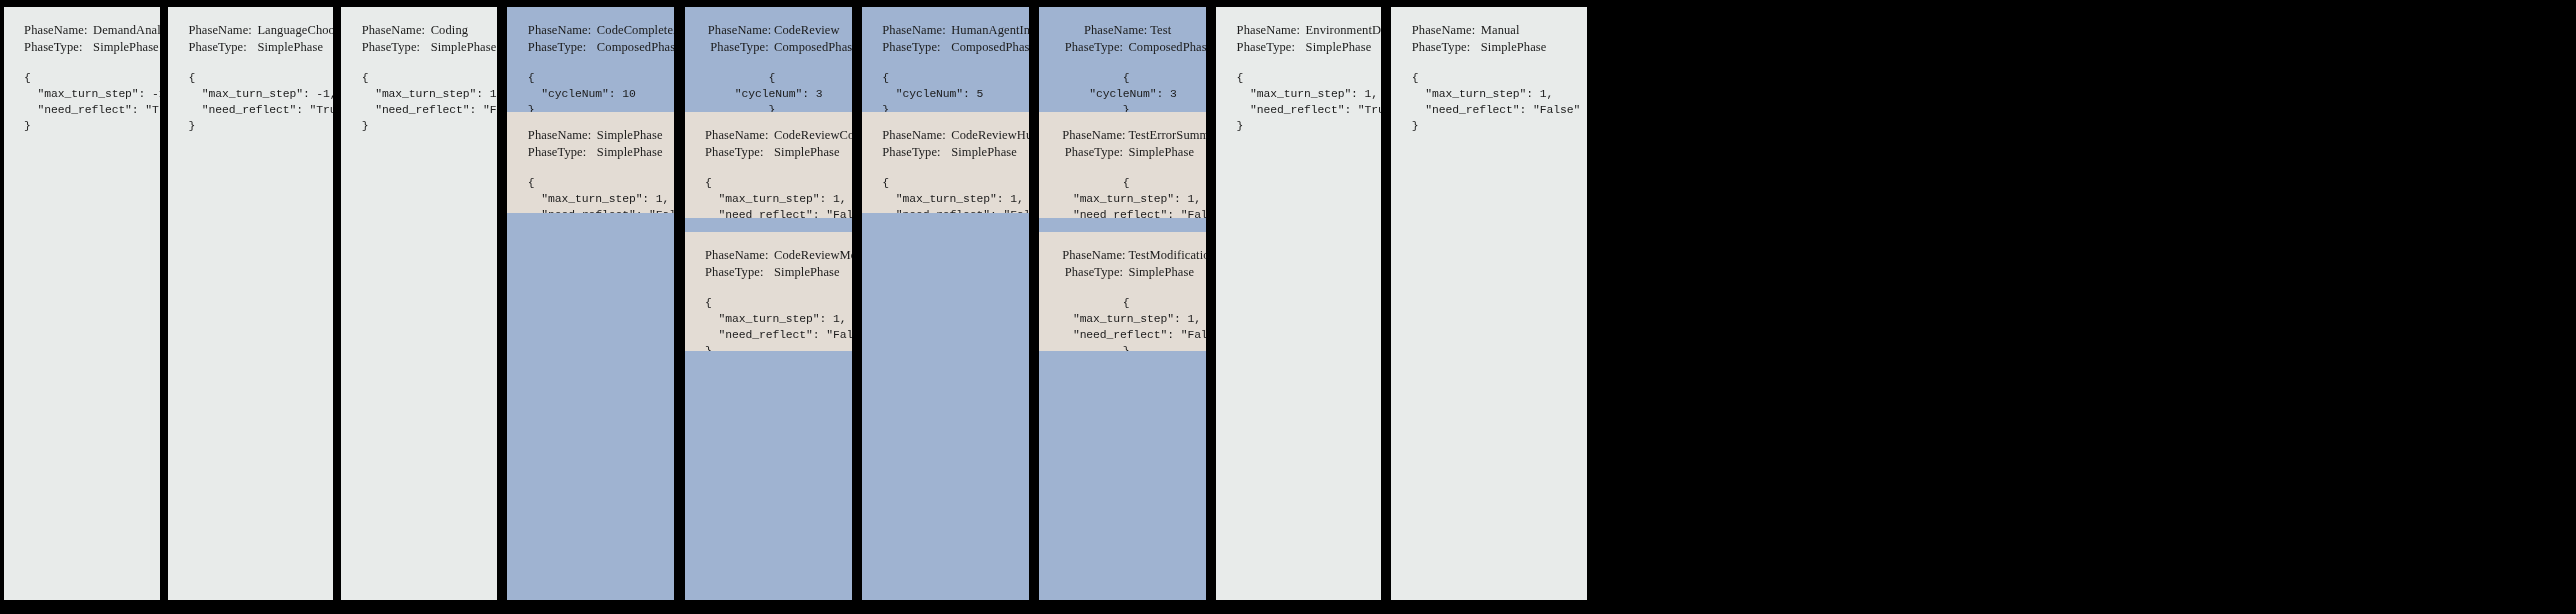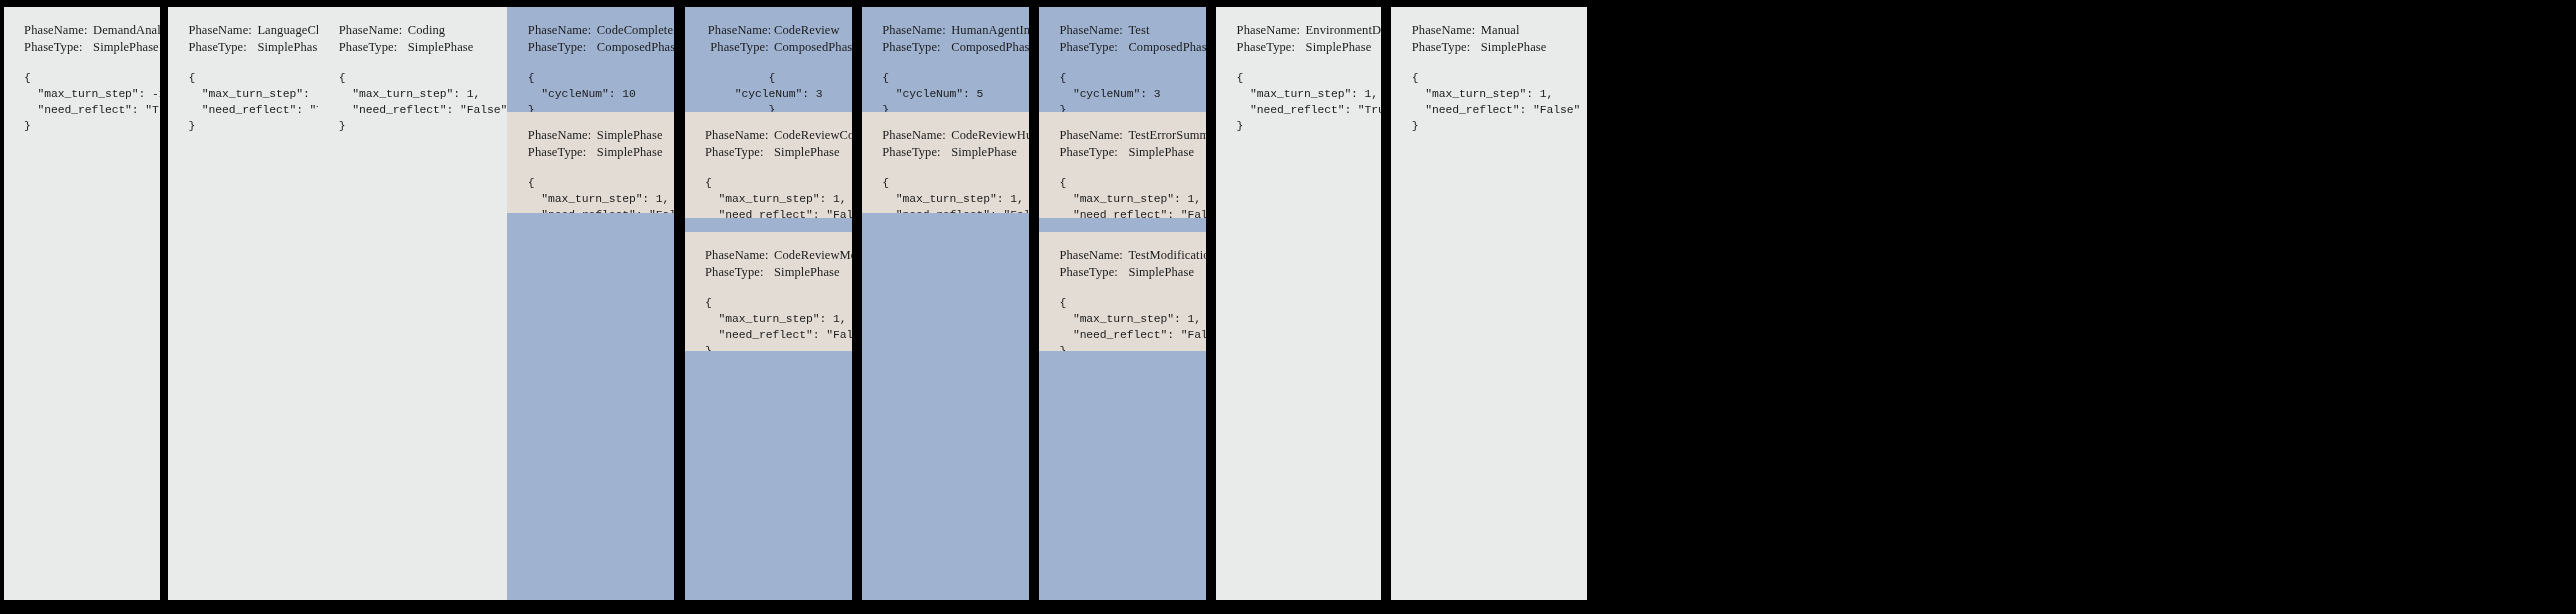--- a/index.html
+++ b/index.html
@@ -42,25 +42,25 @@
     height: 100%;
     box-sizing: border-box;
     display: flex;
     flex-direction: column;
     overflow: hidden;
   }
 
   
   .w-demand        { width: 156px; }
   .w-language      { width: 165px; }
-  .w-coding        { width: 156px; align-items: center; }
+  .w-coding        { width: 156px; }
   .w-codecompleteall { width: 167px; }
   .w-codereview    { width: 167px; }
   .w-humanagent    { width: 167px; }
-  .w-test          { width: 167px; }
+  .w-test          { width: 167px; text-align: center; }
   .w-envdoc        { width: 165px; }
   .w-manual        { width: 196px; }
 
   .gap { flex: 0 0 auto; background: #000000; }
   .gap-sm { width: 8.3px; }
   .gap-md { width: 10.2px; }
 
   .spacer-left  { flex: 0 0 auto; width: 3.7px;  background:#000; }
   .spacer-right { flex: 1 1 auto;            background:#000; }
 

